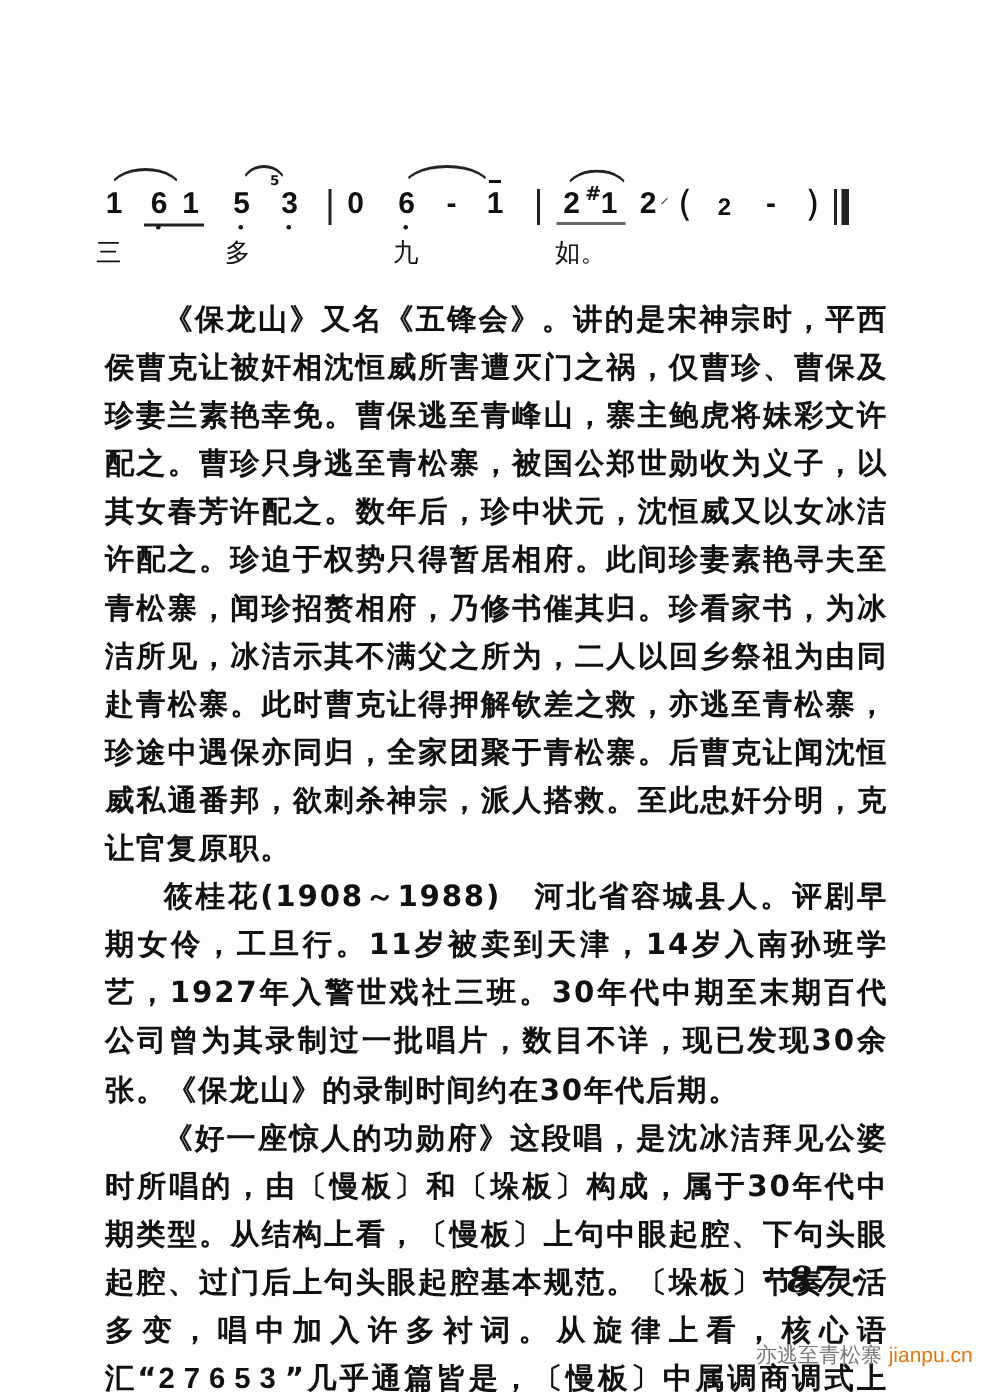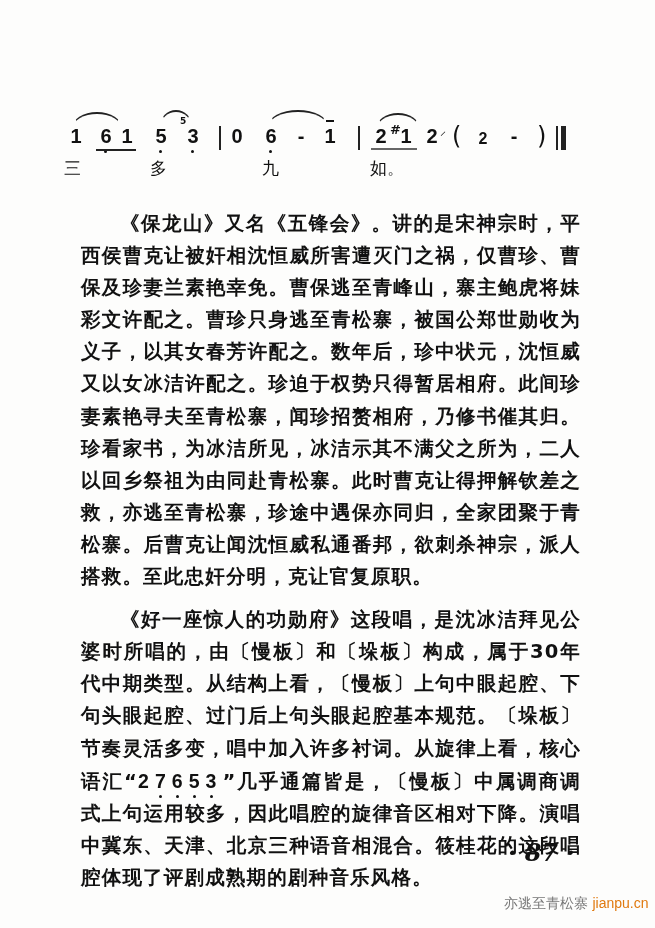--- a/index.html
+++ b/index.html
@@ -37,21 +37,21 @@
   .paren { position: absolute; top: 122px; font-size: 24px; font-weight: normal; }
   .breath { position: absolute; top: 122px; font-size: 12px; }
   .lyric { position: absolute; top: 157px; font-size: 17px; font-family: "DejaVu Sans", sans-serif; }
 
   .body-text {
     position: absolute; left: 70px; top: 197px; width: 522px;
     font-size: 19.5px; line-height: 32.1px; font-weight: bold;
     letter-spacing: 1.2px; text-align: justify;
     font-family: "DejaVu Sans", "Liberation Sans", sans-serif;
   }
-  .body-text p { margin: 11px; text-indent: 2em; }
+  .body-text p { margin: 0; text-indent: 2em; }
   .body-text .head { font-weight: bold; }
   .num-seq { font-family: "Liberation Sans", sans-serif; font-weight: bold; letter-spacing: 6px; }
   .num-seq span.d { position: relative; }
   .num-seq span.d::after {
     content: ""; position: absolute; left: 50%; margin-left: -4px; bottom: -6px;
     width: 3px; height: 3px; border-radius: 50%; background:#111;
   }
 
   .page-number {
     position: absolute; left: 508px; top: 838px; font-size: 24px;
@@ -105,20 +105,21 @@
   <div class="barline thick" style="left:561px;"></div>
 
   <span class="lyric" style="left:64px;">三</span>
   <span class="lyric" style="left:150px;">多</span>
   <span class="lyric" style="left:262px;">九</span>
   <span class="lyric" style="left:370px;">如。</span>
 </div>
 
 <div class="body-text">
   <p>《保龙山》又名《五锋会》。讲的是宋神宗时，平西侯曹克让被奸相沈恒威所害遭灭门之祸，仅曹珍、曹保及珍妻兰素艳幸免。曹保逃至青峰山，寨主鲍虎将妹彩文许配之。曹珍只身逃至青松寨，被国公郑世勋收为义子，以其女春芳许配之。数年后，珍中状元，沈恒威又以女冰洁许配之。珍迫于权势只得暂居相府。此间珍妻素艳寻夫至青松寨，闻珍招赘相府，乃修书催其归。珍看家书，为冰洁所见，冰洁示其不满父之所为，二人以回乡祭祖为由同赴青松寨。此时曹克让得押解钦差之救，亦逃至青松寨，珍途中遇保亦同归，全家团聚于青松寨。后曹克让闻沈恒威私通番邦，欲刺杀神宗，派人搭救。至此忠奸分明，克让官复原职。</p>
+  <p><span class="head">筱桂花(1908～1988)</span><span>　河北省容城县人。评剧早期女伶，工旦行。11岁被卖到天津，14岁入南孙班学艺，1927年入警世戏社三班。30年代中期至末期百代公司曾为其录制过一批唱片，数目不详，现已发现30余张。《保龙山》的录制时间约在30年代后期。</span></p>
   <p><span>《好一座惊人的功勋府》这段唱，是沈冰洁拜见公婆时所唱的，由〔慢板〕和〔垛板〕构成，属于30年代中期类型。从结构上看，〔慢板〕上句中眼起腔、下句头眼起腔、过门后上句头眼起腔基本规范。〔垛板〕节奏灵活多变，唱中加入许多衬词。从旋律上看，核心语汇</span><span>“</span><span class="num-seq"><span>2</span><span class="d">7</span><span class="d">6</span><span class="d">5</span><span class="d">3</span></span><span>”</span><span>几乎通篇皆是，〔慢板〕中属调商调式上句运用较多，因此唱腔的旋律音区相对下降。演唱中冀东、天津、北京三种语音相混合。筱桂花的这段唱腔体现了评剧成熟期的剧种音乐风格。</span></p>
 </div>
 
 <div class="page-number">· 87 ·</div>
 
 <div class="watermark">
   <span>亦逃至青松寨</span>
   <span class="url">jianpu.cn</span>
 </div>
 

